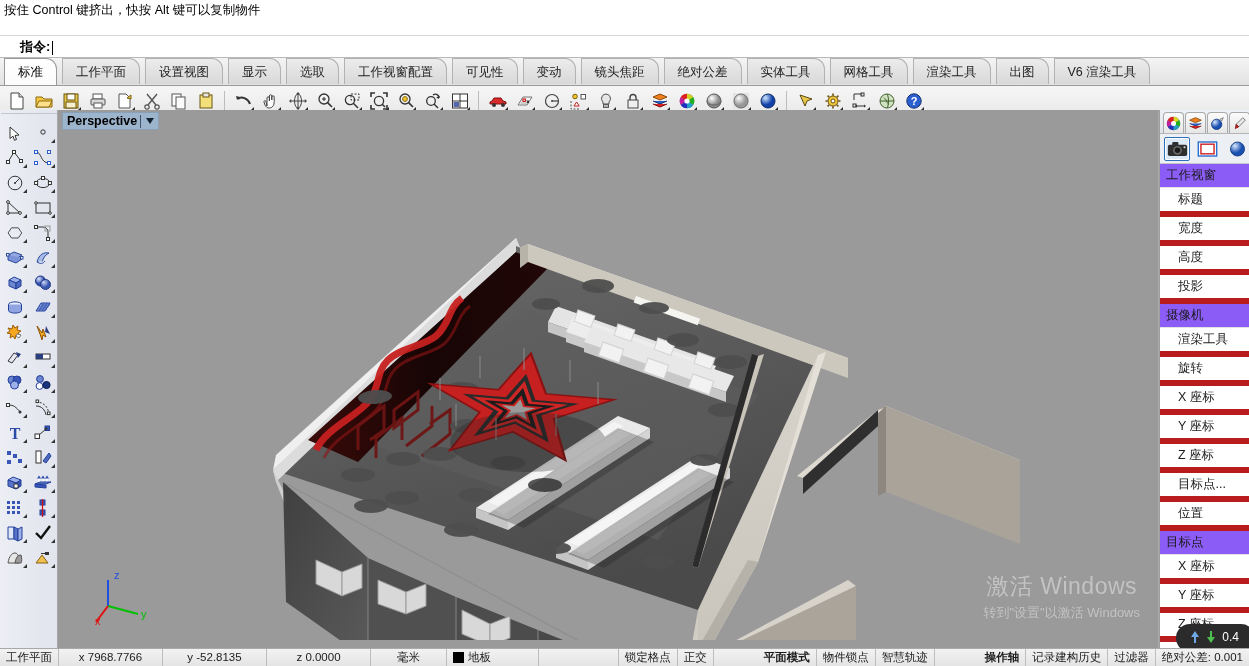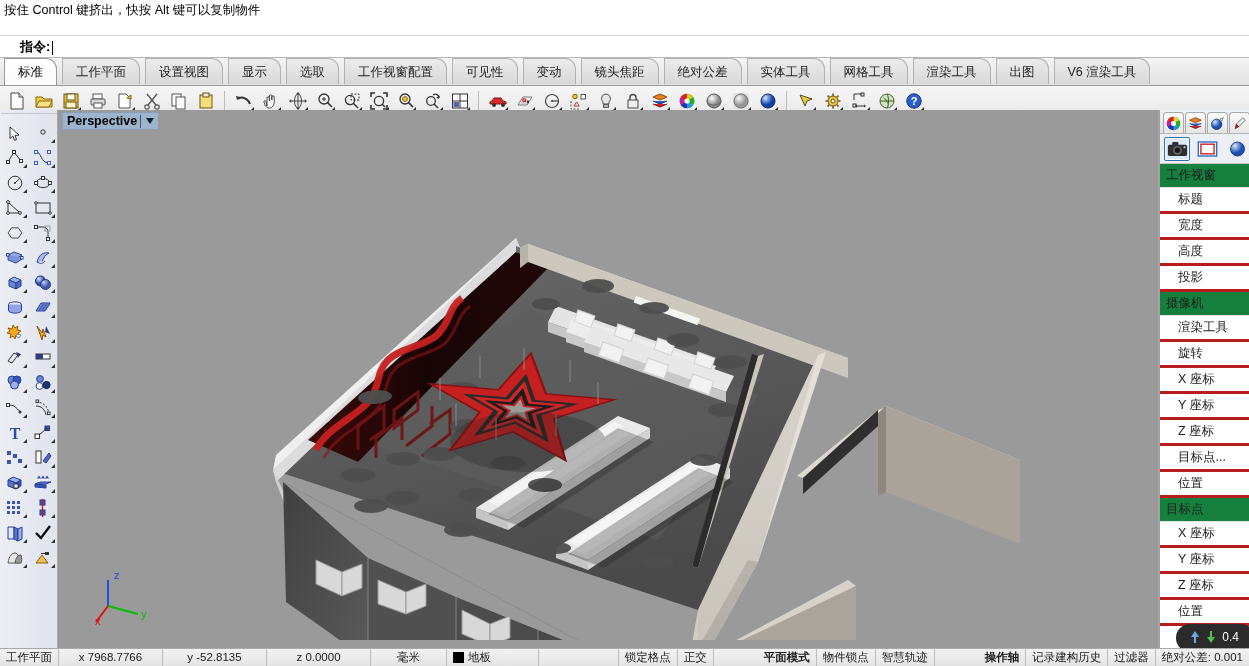--- a/index.html
+++ b/index.html
@@ -141,26 +141,26 @@
   }
   .rp-subtab {
     width: 26px; height: 24px; display: flex; align-items: center; justify-content: center;
     border: 1px solid transparent; border-radius: 2px; cursor: default; flex: none;
   }
   .rp-subtab.active { border-color: #2d6fb8; background: #dce9f7; box-shadow: inset 0 0 0 1px #fff; }
 
   .prop-list { flex: 1; overflow: hidden; background: #fff; }
   .prop-group {
     font-size: 12.5px; color: #1b1b1b; padding: 3px 4px 3px 6px;
-    background: #15803d; border-bottom: 1px solid #e2e2e2;
+    background: #8b5cf6; border-bottom: 1px solid #e2e2e2;
     white-space: nowrap; overflow: hidden;
   }
   .prop-row {
     font-size: 12.5px; color: #1b1b1b; padding: 3px 4px 3px 18px;
-    border-bottom: 3px solid #b91c1c; white-space: nowrap; overflow: hidden;
+    border-bottom: 6px solid #b91c1c; white-space: nowrap; overflow: hidden;
     background: #fff;
   }
 
   
   .statusbar {
     position: absolute; left: 0; right: 0; bottom: 0; height: 18px;
     background: linear-gradient(#f2f2f2,#e4e4e4); border-top: 1px solid #a9a9a9;
     display: flex; align-items: center; font-size: 11.5px; color: #1b1b1b;
   }
   .sb-cell {
@@ -1000,20 +1000,24 @@
 
       <svg class="gizmo" viewBox="0 0 70 60">
         <line x1="22" y1="40" x2="22" y2="14" stroke="#2050e0" stroke-width="2"></line>
         <line x1="22" y1="40" x2="52" y2="48" stroke="#00c000" stroke-width="2"></line>
         <line x1="22" y1="40" x2="10" y2="56" stroke="#e01010" stroke-width="2"></line>
         <text x="28" y="13" font-size="11" fill="#2050e0" font-family="Liberation Sans, sans-serif">z</text>
         <text x="55" y="52" font-size="11" fill="#00c000" font-family="Liberation Sans, sans-serif">y</text>
         <text x="9" y="59" font-size="11" fill="#e01010" font-family="Liberation Sans, sans-serif">x</text>
       </svg>
 
+      <div class="watermark">
+        <div class="wm1">激活 Windows</div>
+        <div class="wm2">转到"设置"以激活 Windows</div>
+      </div>
     </div>
 
     <div class="rightpanel">
 
       <div class="rp-tabs">
         <div class="rp-tab">
           <svg width="15" height="15" viewBox="0 0 18 18">
               <circle cx="9" cy="9" r="8" fill="#777"></circle>
               <path d="M9 9V1a8 8 0 016.9 4z" fill="#d8d820"></path>
               <path d="M9 9l6.9-4a8 8 0 010 8z" fill="#20b020"></path>

